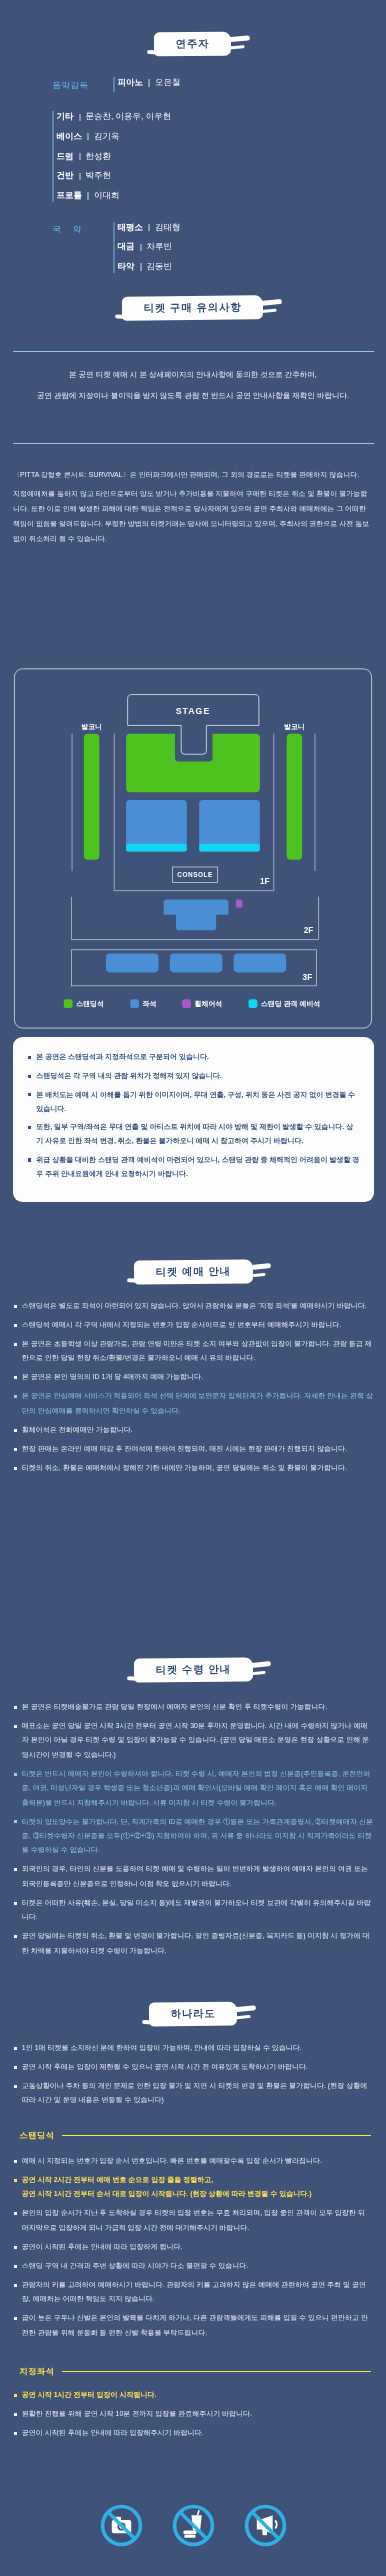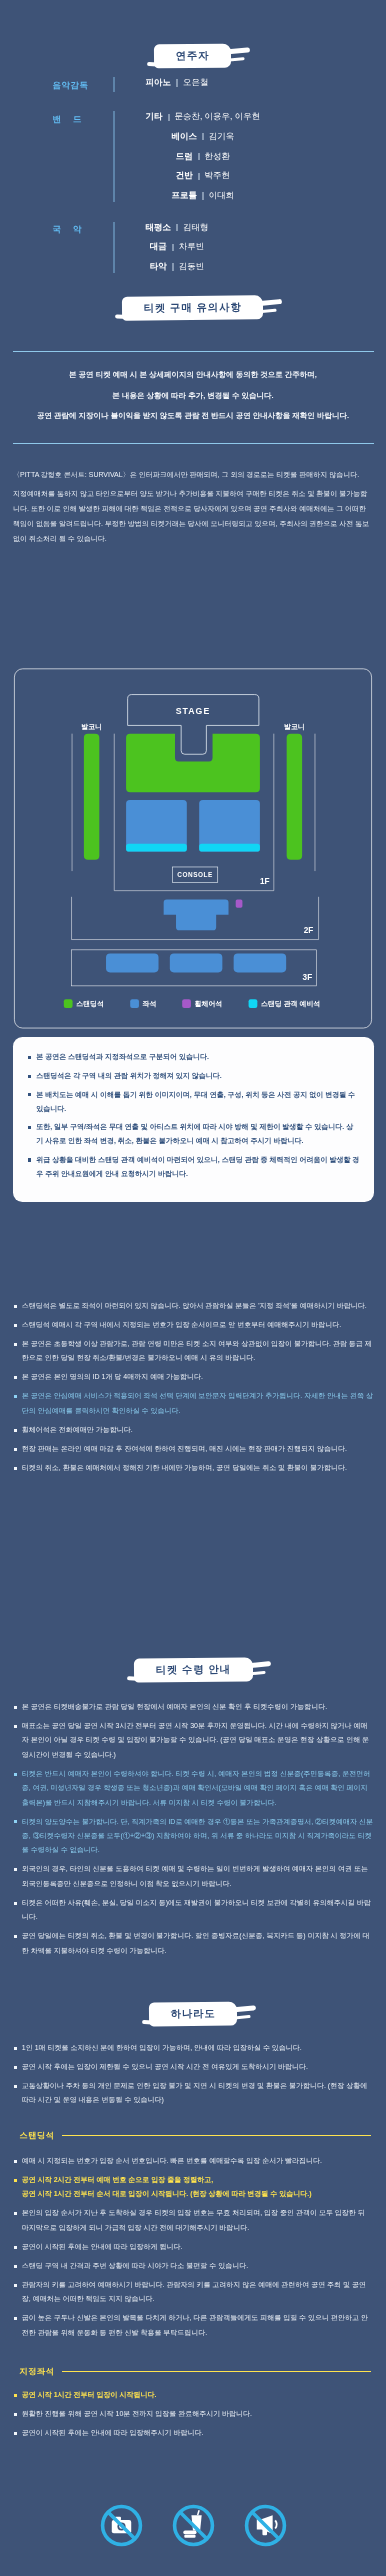--- a/index.html
+++ b/index.html
@@ -12,65 +12,64 @@
       linear-gradient(180deg,#3e5377 0px,#3e5377 3529px,#4a6584 3581px,#7d9cb4 3622px,#aec7d7 3663px,#c2d8e4 3740px,#cfe0ea 3847px);
   }
   .abs{position:absolute;left:0;width:386px;}
   .titlewrap{text-align:center;}
   .brush{position:relative;display:inline-block;background:#fff;padding:4.6px 21.6px 5.2px;border-radius:5.2px 8.2px 6.2px 4.6px;transform:rotate(-.6deg);}
   .brush::after{content:"";position:absolute;right:-18.5px;top:20%;width:27px;height:4.6px;background:#fff;border-radius:2.6px;transform:rotate(-5deg);box-shadow:-5.2px 8.2px 0 -1px #fff;}
   .brush::before{content:"";position:absolute;left:-7.2px;bottom:2.1px;width:15.5px;height:3.6px;background:#fff;border-radius:2.1px;transform:rotate(4deg);}
   .brush .t{position:relative;color:#2e4a76;font-weight:700;font-size:10.3px;letter-spacing:1px;}
   .rule{position:absolute;left:13px;width:361px;height:1px;background:#8fc8ea;}
   .ctr{text-align:center;}
-  .introline{margin:0 0 6.7px;color:#f4f7fb;font-weight:700;font-size:7.5px;line-height:14px;}
+  .introline{margin:0 0 6.7px;color:#f4f7fb;font-weight:400;font-size:7.5px;line-height:14px;}
   .para{padding:0 13px;color:#eef3f9;font-size:7px;line-height:15px;font-weight:500;}
   .para p{margin:0 0 4.1px;}
   .blist{padding:0 13px;}
   .blt{position:relative;padding-left:8.8px;color:#f2f6fb;font-size:7px;line-height:14.4px;margin-bottom:4.6px;font-weight:500;}
   .blt::before{content:"";position:absolute;left:1px;top:5.7px;width:3.1px;height:3.1px;background:currentColor;}
   .blt.lb{color:#8ed2f4;}
   .blt.yl{color:#ffe34d;font-weight:700;}
   .panel{position:absolute;left:13px;width:361px;background:#fdfdfe;border-radius:9.3px;padding:13.4px 14.4px;overflow:hidden;}
   .panel .blt{color:#33527e;font-weight:600;line-height:14px;}
   .subh{position:absolute;left:19.6px;width:351px;display:flex;align-items:center;gap:7.7px;}
   .subh .st{font-weight:700;font-size:8.2px;letter-spacing:0.5px;white-space:nowrap;}
   .subh .sl{flex:1;height:1px;}
   .subh.yellow .st{color:#ffe34d;} .subh.yellow .sl{background:#ffe34d;}
   .credits{position:absolute;left:50%;transform:translateX(-50%);width:281px;color:#fff;}
   .cgroup{display:flex;margin-bottom:19.6px;}
-  .crole{width:61px;color:#63bdf4;font-weight:700;font-size:8.5px;white-space:pre;padding-top:2.6px;letter-spacing:0.5px;}
-  .crows{border-left:0.8px solid #7fb6dd;padding-left:31px;display:flex;flex-direction:column;gap:7.7px;align-items:center;}
+  .crole{width:61px;color:#63bdf4;font-weight:400;font-size:8.5px;white-space:pre;padding-top:2.6px;letter-spacing:0.5px;}
+  .crows{border-left:0.8px solid #7fb6dd;padding-left:3px;display:flex;flex-direction:column;gap:7.7px;}
   .crow{font-size:8.5px;display:flex;align-items:center;white-space:nowrap;}
   .cpart{font-weight:700;}
   .csep{width:0.5px;height:7.2px;background:#cfe0ee;margin:0 5.7px;display:inline-block;}
   .icons{position:absolute;left:0;width:386px;display:flex;justify-content:center;gap:27px;}
   svg text{font-family:"Liberation Sans",sans-serif;}
 </style>
 </head>
 <body>
 
 <div id="poster">
 
-  <div class="abs titlewrap" style="top:44px">
+  <div class="abs titlewrap" style="top:32px">
     <span class="brush"><span class="t">연주자</span></span>
   </div>
   <div class="credits" style="top:77px">
     <div class="cgroup">
       <div class="crole">음악감독</div>
       <div class="crows">
         <div class="crow">
             <span class="cpart">피아노</span>
             <span class="csep"></span>
             <span>오은철</span>
           </div>
       </div>
     </div>
     <div class="cgroup">
-      <div class="crole">밴    드</div>
       <div class="crows">
         <div class="crow">
             <span class="cpart">기타</span>
             <span class="csep"></span>
             <span>문승찬, 이용우, 이우현</span>
           </div>
         <div class="crow">
             <span class="cpart">베이스</span>
             <span class="csep"></span>
             <span>김기욱</span>
@@ -113,21 +112,20 @@
       </div>
     </div>
   </div>
 
   <div class="abs titlewrap" style="top:296px">
     <span class="brush"><span class="t">티켓 구매 유의사항</span></span>
   </div>
   <div class="rule" style="top:351px"></div>
   <div class="abs ctr" style="top:368px">
     <p class="introline">본 공연 티켓 예매 시 본 상세페이지의 안내사항에 동의한 것으로 간주하며,</p>
-    <p class="introline">본 내용은 상황에 따라 추가, 변경될 수 있습니다.</p>
     <p class="introline">공연 관람에 지장이나 불이익을 받지 않도록 관람 전 반드시 공연 안내사항을 재확인 바랍니다.</p>
   </div>
   <div class="rule" style="top:443px"></div>
   <div class="abs para" style="top:467px">
     <p>〈PITTA 강형호 콘서트: SURVIVAL〉은 인터파크에서만 판매되며, 그 외의 경로로는 티켓을 판매하지 않습니다.</p>
     <p>지정예매처를 통하지 않고 타인으로부터 양도 받거나 추가비용을 지불하여 구매한 티켓은 취소 및 환불이 불가능합니다. 또한 이로 인해 발생한 피해에 대한 책임은 전적으로 당사자에게 있으며 공연 주최사와 예매처에는 그 어떠한 책임이 없음을 알려드립니다. 부정한 방법의 티켓거래는 당사에 모니터링되고 있으며, 주최사의 권한으로 사전 통보 없이 취소처리 될 수 있습니다.</p>
   </div>
 
   <svg class="abs" style="top:665px" width="386" height="371" viewBox="0 0 750 720">
     <rect x="28" y="7" width="694" height="698" rx="16" fill="none" stroke="rgba(255,255,255,.85)" stroke-width="1.5"></rect>
@@ -173,20 +171,23 @@
     </g>
   </svg>
   <div class="panel" style="top:1037px;height:165px">
     <div class="blt">본 공연은 스탠딩석과 지정좌석으로 구분되어 있습니다.</div>
     <div class="blt">스탠딩석은 각 구역 내의 관람 위치가 정해져 있지 않습니다.</div>
     <div class="blt">본 배치도는 예매 시 이해를 돕기 위한 이미지이며, 무대 연출, 구성, 위치 등은 사전 공지 없이 변경될 수 있습니다.</div>
     <div class="blt">또한, 일부 구역/좌석은 무대 연출 및 아티스트 위치에 따라 시야 방해 및 제한이 발생할 수 있습니다. 상기 사유로 인한 좌석 변경, 취소, 환불은 불가하오니 예매 시 참고하여 주시기 바랍니다.</div>
     <div class="blt">위급 상황을 대비한 스탠딩 관객 예비석이 마련되어 있으니, 스탠딩 관람 중 체력적인 어려움이 발생할 경우 주위 안내요원에게 안내 요청하시기 바랍니다.</div>
   </div>
 
+  <div class="abs titlewrap" style="top:1260px">
+    <span class="brush"><span class="t">티켓 예매 안내</span></span>
+  </div>
   <div class="abs blist" style="top:1299px">
     <div class="blt">스탠딩석은 별도로 좌석이 마련되어 있지 않습니다. 앉아서 관람하실 분들은 '지정 좌석'을 예매하시기 바랍니다.</div>
     <div class="blt">스탠딩석 예매시 각 구역 내에서 지정되는 번호가 입장 순서이므로 앞 번호부터 예매해주시기 바랍니다.</div>
     <div class="blt">본 공연은 초등학생 이상 관람가로, 관람 연령 미만은 티켓 소지 여부와 상관없이 입장이 불가합니다. 관람 등급 제한으로 인한 당일 현장 취소/환불/변경은 불가하오니 예매 시 유의 바랍니다.</div>
     <div class="blt">본 공연은 본인 명의의 ID 1개 당 4매까지 예매 가능합니다.</div>
     <div class="blt lb">본 공연은 안심예매 서비스가 적용되어 좌석 선택 단계에 보안문자 입력단계가 추가됩니다. 자세한 안내는 왼쪽 상단의 안심예매를 클릭하시면 확인하실 수 있습니다.</div>
     <div class="blt">휠체어석은 전화예매만 가능합니다.</div>
     <div class="blt">현장 판매는 온라인 예매 마감 후 잔여석에 한하여 진행되며, 매진 시에는 현장 판매가 진행되지 않습니다.</div>
     <div class="blt">티켓의 취소, 환불은 예매처에서 정해진 기한 내에만 가능하며, 공연 당일에는 취소 및 환불이 불가합니다.</div>
   </div>

